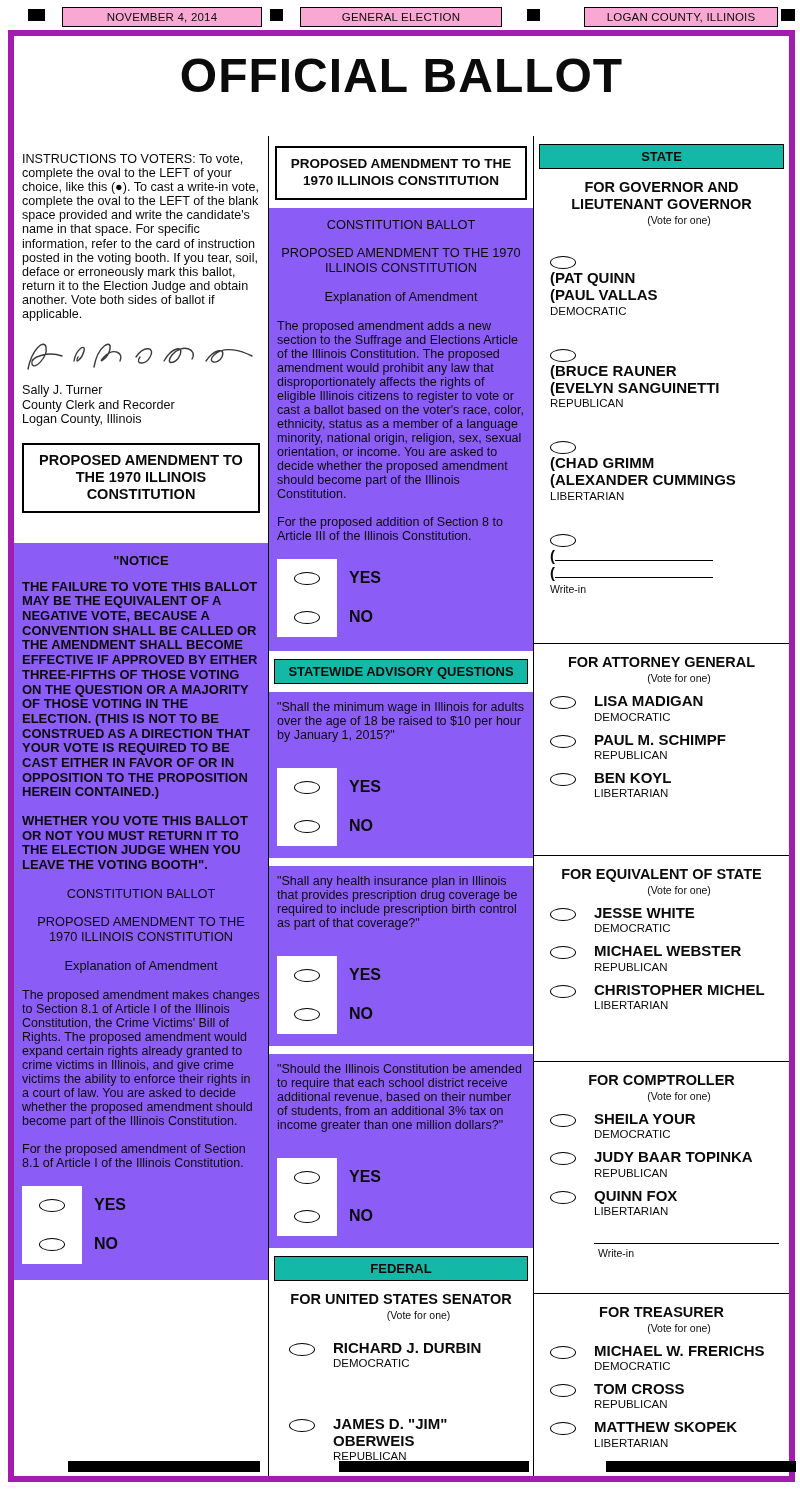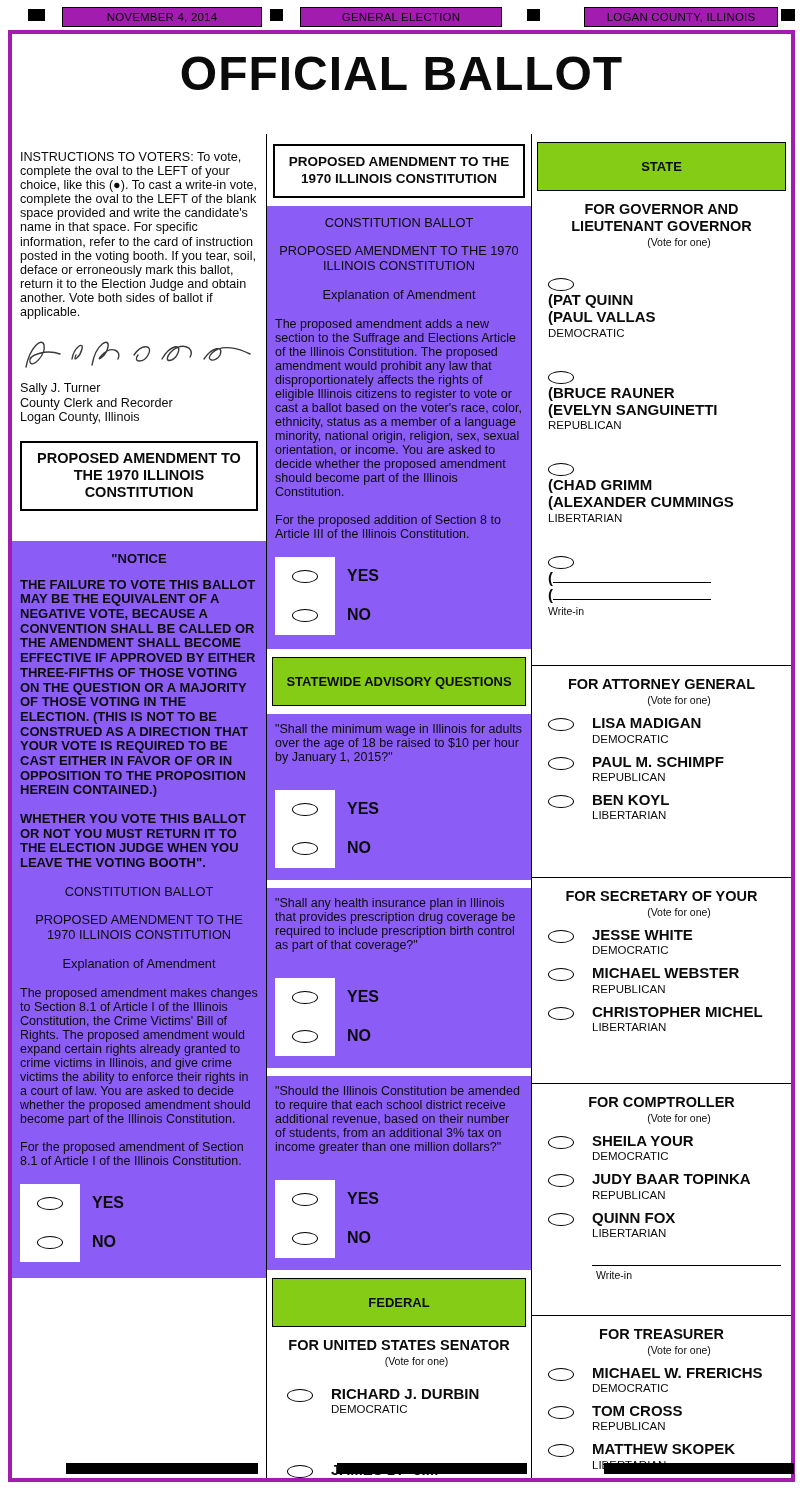--- a/index.html
+++ b/index.html
@@ -1,24 +1,24 @@
 <!DOCTYPE html>
 <html><head>
 <meta charset="utf-8">
 <style>
   *{box-sizing:border-box;margin:0;padding:0;}
   html,body{width:800px;height:1492px;}
   body{background:#fff;font-family:"Liberation Sans","DejaVu Sans",sans-serif;color:#0b0b0b;position:relative;overflow:hidden;}
 
   
   .tmark{position:absolute;background:#000;height:12px;top:9px;}
-  .hbox{position:absolute;top:7px;height:20px;border:1.5px solid #000;background:#a21caf;
+  .hbox{position:absolute;top:7px;height:20px;border:1.5px solid #000;background:#f9a8d4;
         display:flex;align-items:center;justify-content:center;font-size:11.5px;letter-spacing:.2px;}
 
-  .ballot{position:absolute;left:8px;right:5px;top:30px;height:1452px;border:4px solid #a21caf;background:#fff;}
+  .ballot{position:absolute;left:8px;right:5px;top:30px;height:1452px;border:6px solid #a21caf;background:#fff;}
   .title{text-align:center;font-size:48px;font-weight:900;letter-spacing:1px;padding-top:12px;}
 
   .cols{position:absolute;top:100px;left:0;right:0;bottom:0;display:flex;}
   .col{height:100%;overflow:hidden;position:relative;}
   .col-left{width:255px;border-right:1.5px solid #000;}
   .col-mid{width:265px;border-right:1.5px solid #000;}
   .col-right{flex:1;}
 
   .shade{background:#8b5cf6;}
 
@@ -34,22 +34,22 @@
   .center-line{font-size:12.8px;text-align:center;margin-top:14px;line-height:1.15;}
   .body-p{font-size:12.5px;line-height:1.12;margin-top:14px;}
 
   .choice-row{display:flex;align-items:center;}
   .choices{margin-top:16px;}
   .oval-cell{background:#fff;width:60px;height:39px;display:flex;align-items:center;justify-content:center;flex:none;}
   .oval{display:inline-block;width:26px;height:13px;border:1.5px solid #000;border-radius:50%;background:#fff;flex:none;}
   .choice-label{font-size:16px;font-weight:bold;margin-left:12px;}
 
   
-  .section-box{border:1.5px solid #000;margin:8px 5px;padding:16px 2px;text-align:center;
-               font-weight:bold;font-size:13px;background:#84cc16;}
+  .section-box{border:1.5px solid #000;margin:8px 5px;padding:4px 2px;text-align:center;
+               font-weight:bold;font-size:13px;background:#14b8a6;}
   .mid-amend-box{border:2px solid #000;margin:10px 6px 0 6px;padding:8px 4px;text-align:center;
                  font-weight:bold;font-size:13.5px;line-height:1.25;background:#fff;}
   .mid-shade{margin-top:8px;padding:8px 8px 14px 8px;}
   .q-block{padding:8px 8px 12px 8px;margin-bottom:8px;}
   .q-text{margin-top:0;}
   .q-choices{margin-top:26px;}
 
   
   .contest-title{font-size:14.5px;font-weight:bold;text-align:center;line-height:1.18;margin:10px 12px 1px 12px;}
   .vote-for{font-size:10.5px;text-align:center;margin-bottom:4px;padding-left:35px;}
@@ -310,21 +310,21 @@
           <div>
             <div class="cand-name">BEN KOYL</div>
             <div class="cand-party">LIBERTARIAN</div>
           </div>
         </div>
       </div>
 
       <div class="divider div-2"></div>
 
       <div class="contest">
-        <div class="contest-title">FOR SECRETARY OF YOUR</div>
+        <div class="contest-title">FOR EQUIVALENT OF STATE</div>
         <div class="vote-for">(Vote for one)</div>
         <div class="cand">
           <span class="oval"></span>
           <div>
             <div class="cand-name">JESSE WHITE</div>
             <div class="cand-party">DEMOCRATIC</div>
           </div>
         </div>
         <div class="cand">
           <span class="oval"></span>

